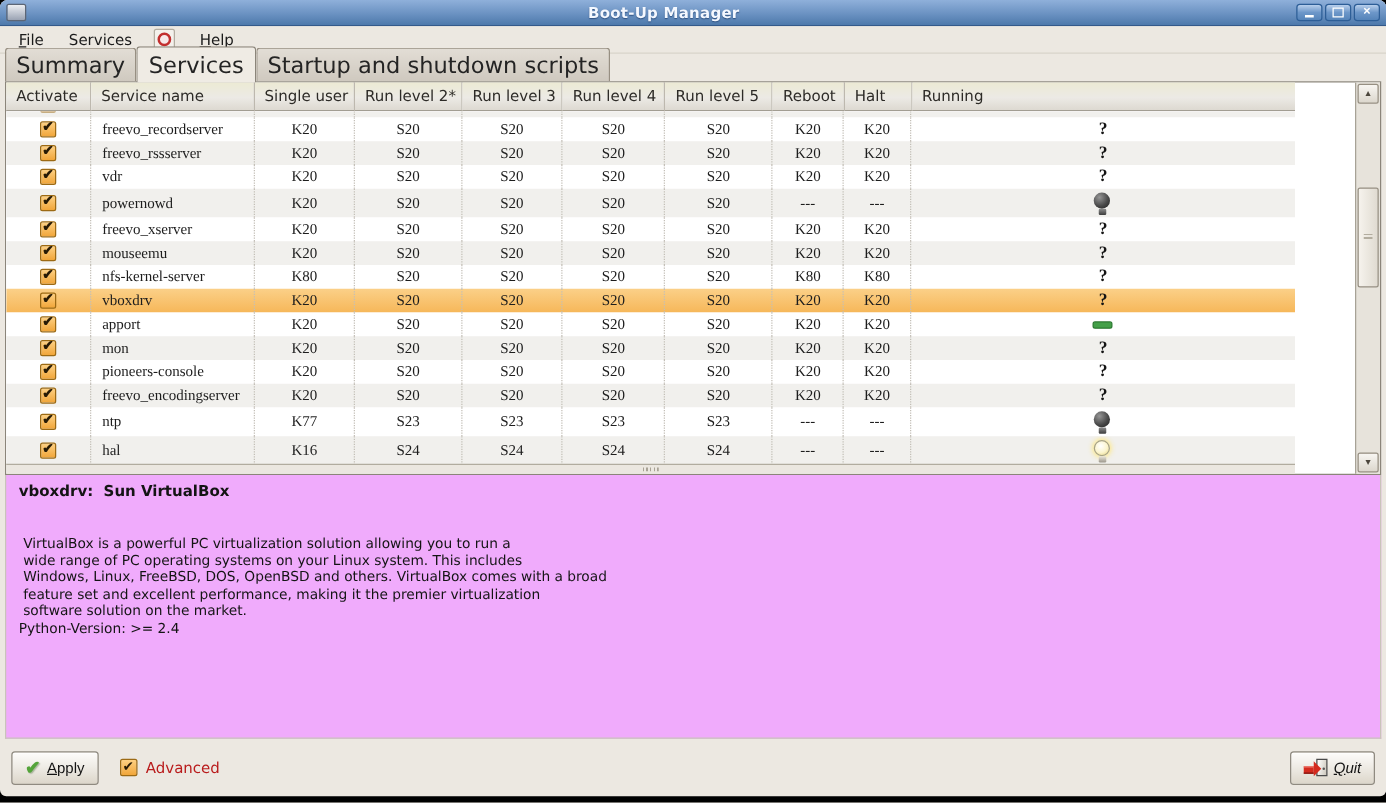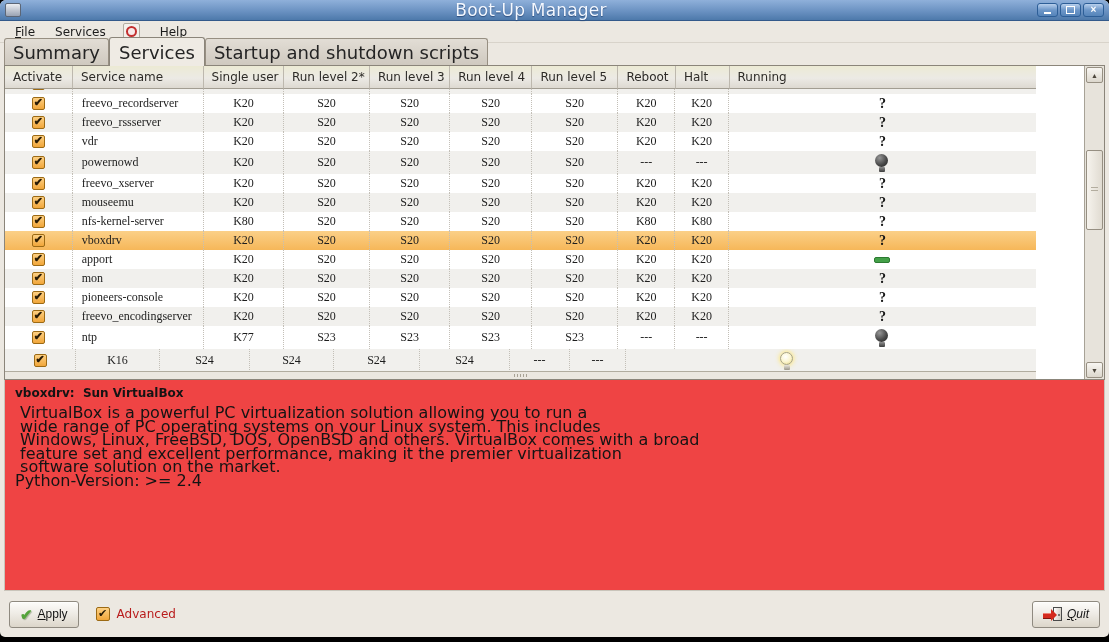--- a/index.html
+++ b/index.html
@@ -1,21 +1,21 @@
 <!DOCTYPE html>
 <html><head>
 <meta charset="utf-8">
 <style>
   html,body{margin:0;padding:0;}
   body{width:1109px;height:642px;background:#000;font-family:"DejaVu Sans","Liberation Sans",sans-serif;-webkit-font-smoothing:antialiased;}
   .window{position:relative;width:1109px;height:637px;background:#ece8e1;border-radius:6px 6px 5px 5px;overflow:hidden;}
   
   .titlebar{height:20px;background:linear-gradient(#8fb0da,#6b92c2 55%,#4d79ab);display:flex;align-items:center;padding:0 5px;border-bottom:1px solid #33598a;}
   .win-icon{width:14px;height:12px;background:linear-gradient(#eceef2,#9aa3b3);border:1px solid #5c6676;border-radius:2px;margin-right:4px;flex:none;}
-  .title-text{flex:1;text-align:center;font-size:17px;font-weight:normal;color:#f4f8ff;text-shadow:0 1px 1px #2c4e7e;letter-spacing:.2px;}
+  .title-text{flex:1;text-align:center;font-size:12px;font-weight:bold;color:#f4f8ff;text-shadow:0 1px 1px #2c4e7e;letter-spacing:.2px;}
   .controls{display:flex;gap:2px;}
   .wc{width:21px;height:14px;border:1px solid #2d5e97;border-radius:3px;background:linear-gradient(#b8cfec,#6d97c9 50%,#5584b9);display:flex;align-items:center;justify-content:center;color:#fff;padding:0;cursor:default;}
   .wc .bar{width:7px;height:2px;background:#fff;margin-top:5px;}
   .wc .box{width:7px;height:6px;border:1.5px solid #fff;}
   .wc .x{font-size:10px;font-weight:bold;line-height:1;color:#fff;}
   
   .menubar{height:21px;display:flex;align-items:center;padding-left:6px;gap:2px;background:#ece8e1;border-bottom:1px solid #d8d3ca;font-size:12px;color:#1b1b1b;}
   .menu-item{padding:2px 9px;}
   .menu-help{display:flex;align-items:center;gap:20px;padding:1px 6px;}
   .help-badge{width:15px;height:15px;border:1px solid #b3ada1;border-radius:2px;background:#f4f1ec;display:flex;align-items:center;justify-content:center;}
@@ -55,23 +55,23 @@
   
   .vscroll{width:19px;flex:none;background:#e7e3db;border-left:1px solid #a7a296;display:flex;flex-direction:column;}
   .sb-btn{height:16px;margin:1px;border:1px solid #968f82;border-radius:2px;background:linear-gradient(#f8f6f2,#dcd7cd);display:flex;align-items:center;justify-content:center;font-size:7px;color:#4c463c;flex:none;padding:0;}
   .sb-track{flex:1;position:relative;}
   .sb-thumb{position:absolute;left:1px;right:1px;top:66px;height:78px;background:linear-gradient(90deg,#f6f3ed,#e0dbd1);border:1px solid #968f82;border-radius:2px;}
   .sb-thumb::after{content:'';position:absolute;left:4px;right:4px;top:50%;height:5px;margin-top:-3px;background:repeating-linear-gradient(#b3ad9f 0 1px,transparent 1px 3px);}
   
   .hgrip{height:7px;background:#ebe7e0;border-top:1px solid #b1ac9f;position:relative;flex:none;}
   .hgrip::after{content:'';position:absolute;left:50%;top:2px;width:13px;height:3px;margin-left:-7px;background:repeating-linear-gradient(90deg,#a8a295 0 1px,transparent 1px 3px);}
   
-  .desc{margin:0 4px;height:211px;background:#ef4444;border:1px solid #c9c4ba;border-top:none;box-sizing:border-box;padding:6px 10px;overflow:hidden;}
+  .desc{margin:0 4px;height:211px;background:#f0abfc;border:1px solid #c9c4ba;border-top:none;box-sizing:border-box;padding:6px 10px;overflow:hidden;}
   .desc-title{font-size:12px;font-weight:bold;color:#141414;white-space:pre;}
-  .desc-body{margin-top:6px;font-size:16px;line-height:13.5px;color:#141414;white-space:pre-wrap;}
+  .desc-body{margin-top:28px;font-size:11px;line-height:13.5px;color:#141414;white-space:pre-wrap;}
   
   .footer{height:46px;display:flex;align-items:center;padding:0 9px;gap:17px;}
   .btn{display:inline-flex;align-items:center;gap:5px;padding:5px 10px;border:1px solid #8f8a80;border-radius:3px;background:linear-gradient(#fdfcfa,#efece6 45%,#dcd6ca);font-size:12px;color:#141414;box-shadow:inset 0 1px 0 rgba(255,255,255,.7);cursor:default;}
   .apply-check{color:#54a43a;font-weight:bold;font-size:15px;line-height:1;text-shadow:1px 1px 1px rgba(40,80,20,.35);}
   .adv{display:flex;align-items:center;gap:7px;font-size:12px;color:#b91c1c;}
   .adv .cb{width:14px;height:14px;}
   .quit-btn{margin-left:auto;font-style:italic;}
   .quit-icon{position:relative;width:19px;height:15px;flex:none;}
   .quit-icon .door{position:absolute;right:0;top:0;width:9px;height:14px;background:linear-gradient(100deg,#ffffff,#cdc8bd);border:1px solid #4a4a4a;box-sizing:border-box;}
   .quit-icon .knob{position:absolute;right:2px;top:7px;width:2px;height:2px;background:#555;border-radius:50%;}
@@ -350,20 +350,21 @@
     <div class="cell c7">---</div>
     <div class="cell c8">---</div>
     <div class="cell c9">
               <span class="bulb off"></span>
             </div>
   </div>
           <div class="row odd tall">
     <div class="cell c0">
               <span class="cb checked"></span>
             </div>
+    <div class="cell c1 left">hal</div>
     <div class="cell c2">K16</div>
     <div class="cell c3">S24</div>
     <div class="cell c4">S24</div>
     <div class="cell c5">S24</div>
     <div class="cell c6">S24</div>
     <div class="cell c7">---</div>
     <div class="cell c8">---</div>
     <div class="cell c9">
               <span class="bulb on"></span>
             </div>

